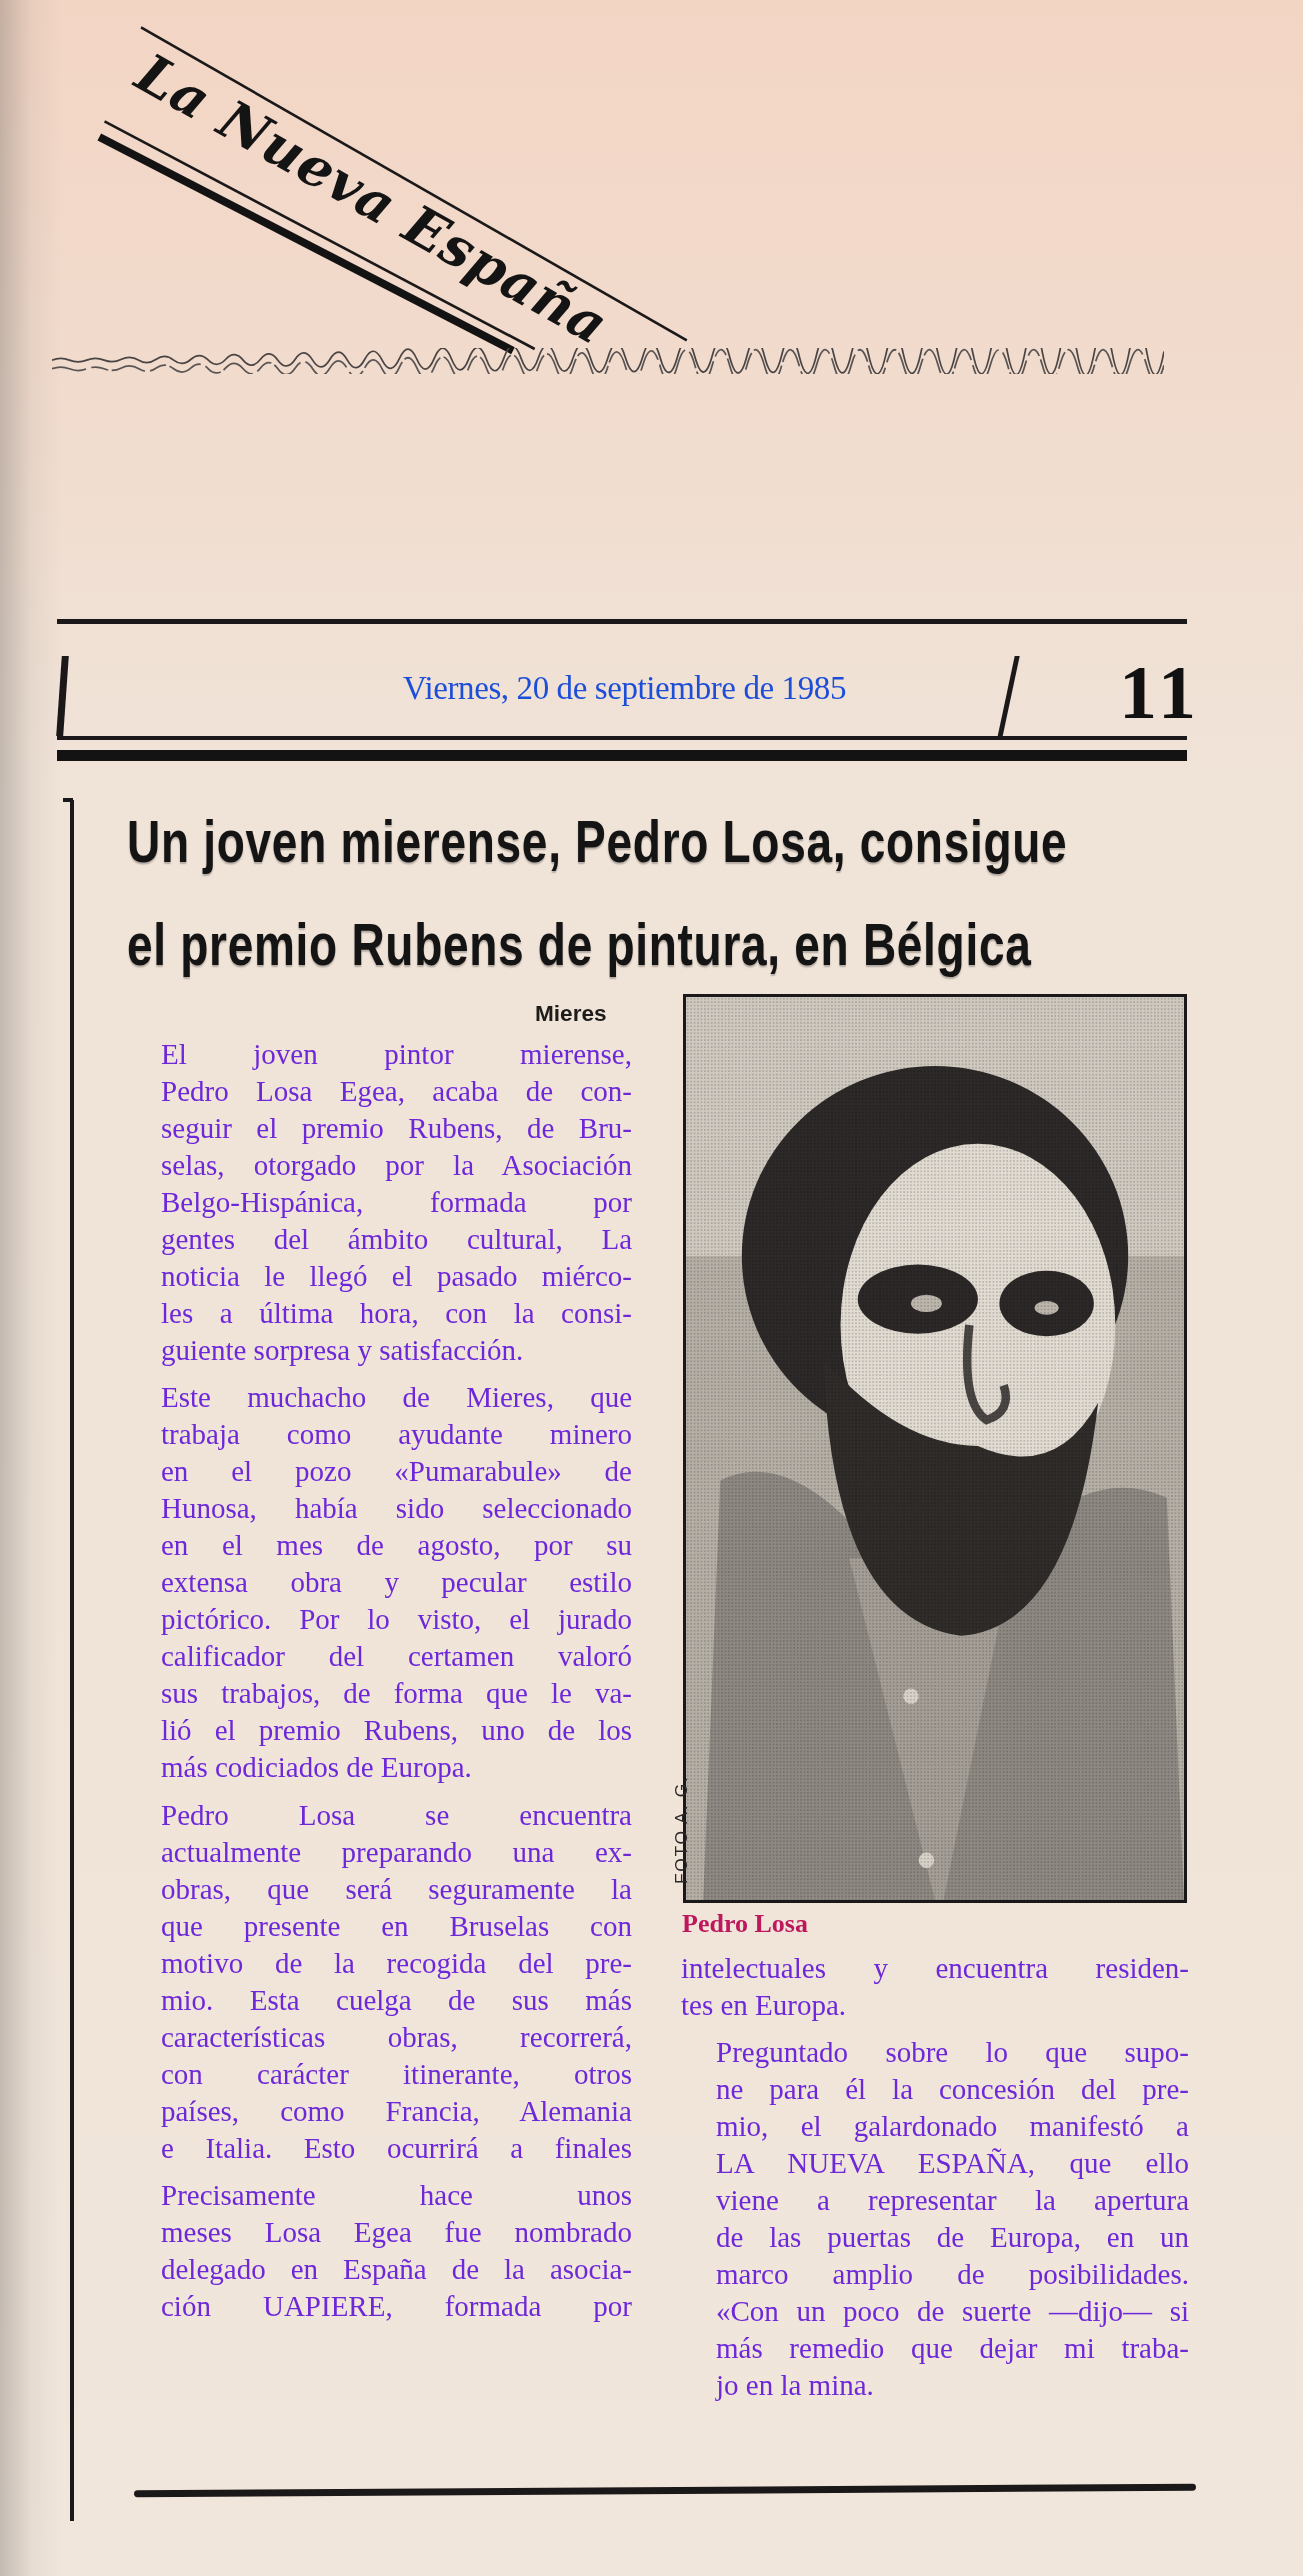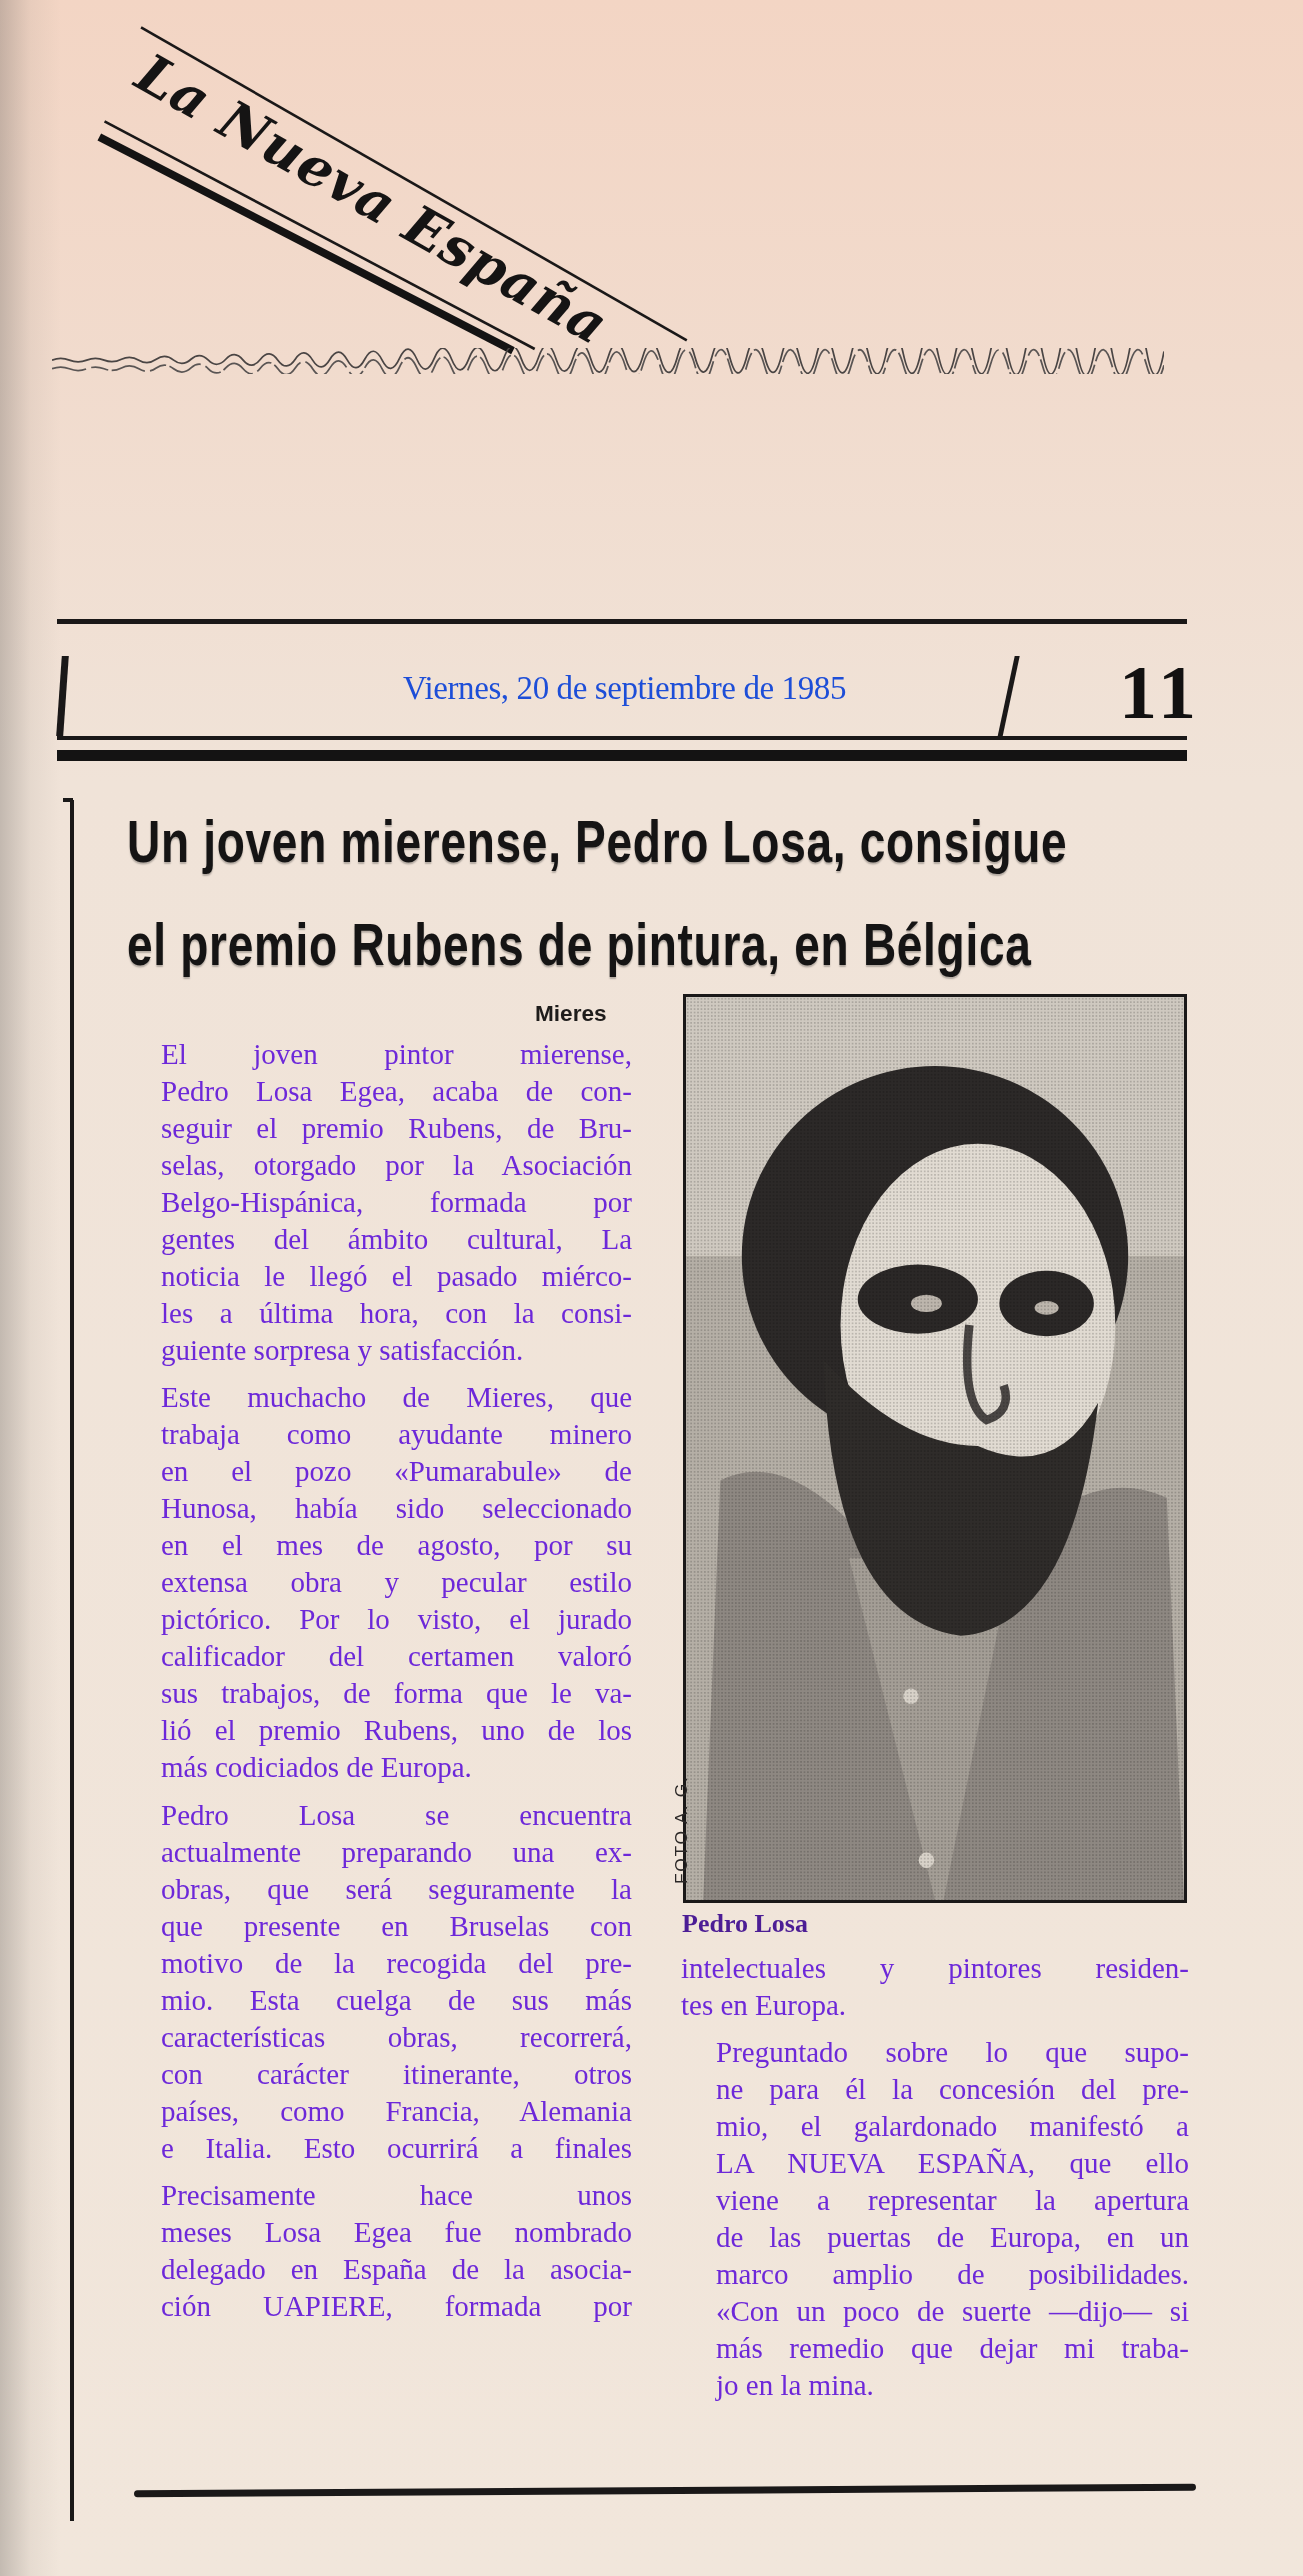--- a/index.html
+++ b/index.html
@@ -80,21 +80,21 @@
   .photo svg { width: 100%; height: 100%; display: block; }
   .photo-credit {
     position: absolute; left: 671px; top: 1884px;
     font-family: "Liberation Sans", "DejaVu Sans", sans-serif;
     font-size: 17.4px; letter-spacing: 1.7px; color: #2a2726;
     transform: rotate(-90deg); transform-origin: left top; white-space: nowrap;
   }
   .caption {
     position: absolute; left: 682px; top: 1909px;
     font-family: "Liberation Serif", "DejaVu Serif", serif; font-weight: bold;
-    font-size: 26px; color: #4c1d95;
+    font-size: 26px; color: #be185d;
   }
   .bottom-rule {
     position: absolute; left: 134px; top: 2487px; width: 1062px; height: 7px;
     background: #1a1818; border-radius: 3.5px; transform: rotate(-0.35deg);
   }
 </style>
 </head>
 <body>
 
 <div class="shade-left"></div>
@@ -208,21 +208,21 @@
     <circle cx="262" cy="810" r="9" fill="#d8d2c9"></circle>
     <circle cx="280" cy="1000" r="9" fill="#d8d2c9"></circle>
     <rect width="580" height="1046" fill="url(#dots)"></rect>
   </svg>
 </div>
 <div class="photo-credit">FOTO A. G.</div>
 <div class="caption">Pedro Losa</div>
 
 <div class="col col-right-bottom">
   <p style="text-indent:0;">
-    <span class="line">intelectuales y pintores residen-</span>
+    <span class="line">intelectuales y encuentra residen-</span>
     <span class="line last">tes en Europa.</span>
   </p>
   <p>
     <span class="line" style="text-indent:35px;">Preguntado sobre lo que supo-</span>
     <span class="line">ne para él la concesión del pre-</span>
     <span class="line">mio, el galardonado manifestó a</span>
     <span class="line">LA NUEVA ESPAÑA, que ello</span>
     <span class="line">viene a representar la apertura</span>
     <span class="line">de las puertas de Europa, en un</span>
     <span class="line">marco amplio de posibilidades.</span>

